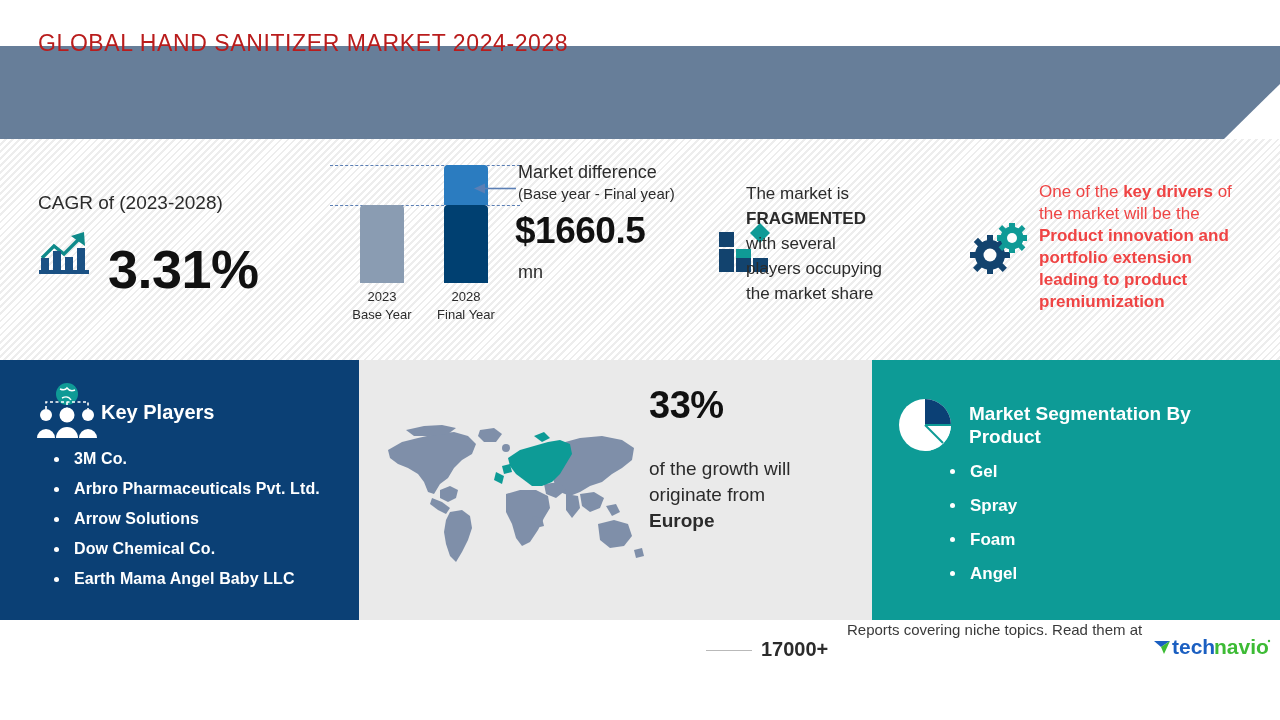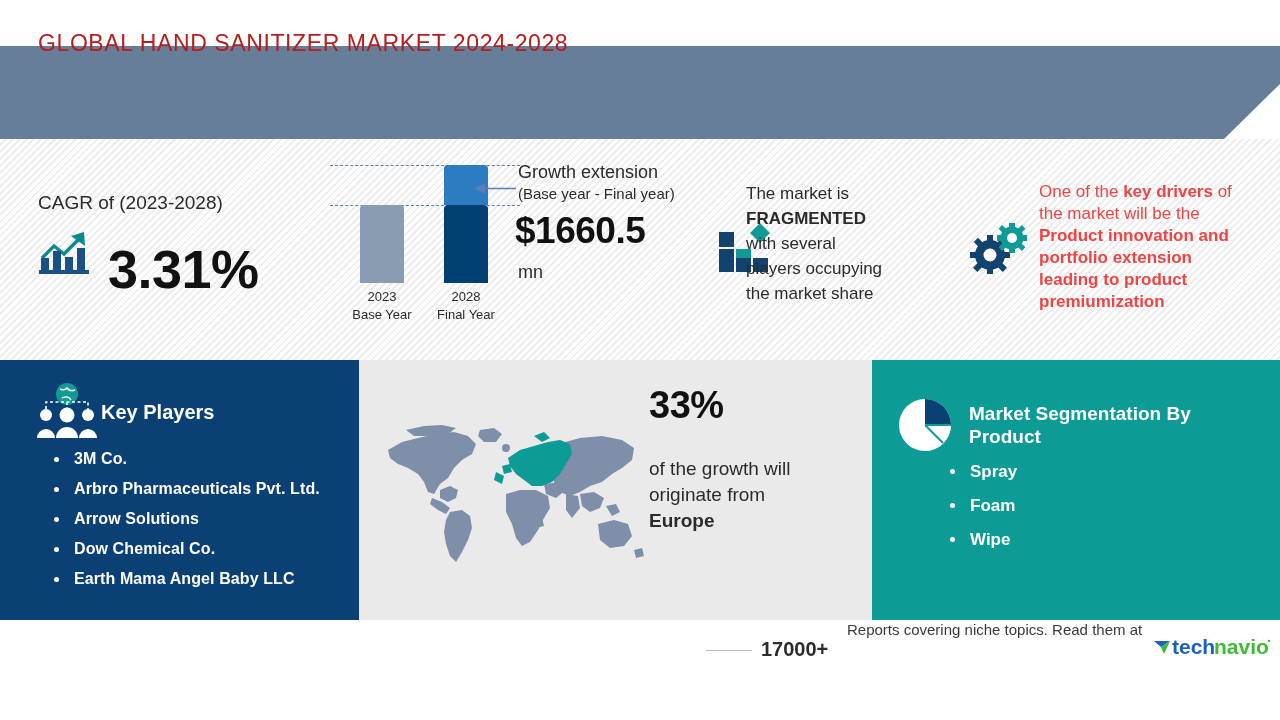--- a/index.html
+++ b/index.html
@@ -211,21 +211,21 @@
     </div>
   </div>
 
   <div class="arrow">
     <svg viewBox="0 0 42 11" width="42" height="11">
       <line x1="10" y1="5.5" x2="42" y2="5.5" stroke="#5b7fb5" stroke-width="1.6"></line>
       <polygon points="0,5.5 11,0.5 11,10.5" fill="#5b7fb5"></polygon>
     </svg>
   </div>
 
-  <div class="growth-title">Growth extension</div>
+  <div class="growth-title">Market difference</div>
   <div class="growth-sub">(Base year - Final year)</div>
   <div class="growth-value">$1660.5</div>
   <div class="growth-unit">mn</div>
 
   <div class="frag-icon">
     <svg viewBox="0 0 54 54" width="54" height="54">
       <rect x="1" y="14" width="15" height="15" fill="#12436e"></rect>
       <rect x="1" y="31" width="15" height="15" fill="#12436e"></rect>
       <rect x="18" y="31" width="15" height="15" fill="#0f9a96"></rect>
       <rect x="1" y="48" width="15" height="6" fill="#12436e"></rect>
@@ -361,23 +361,24 @@
       <path d="M28 28 L54 28 A26 26 0 0 1 46 46 Z" fill="#ffffff"></path>
       <path d="M28 28 L46 46 A26 26 0 0 1 28 54 Z" fill="#ffffff"></path>
       <path d="M28 28 L54 28 L46 46 Z" fill="#0d9b96" opacity="0"></path>
       <line x1="28" y1="28" x2="54" y2="28" stroke="#0d9b96" stroke-width="2"></line>
       <line x1="28" y1="28" x2="46" y2="46" stroke="#0d9b96" stroke-width="2"></line>
       <line x1="28" y1="28" x2="28" y2="54" stroke="#0d9b96" stroke-width="0"></line>
     </svg>
   </div>
   <div class="seg-title">Market Segmentation By Product</div>
   <ul class="seg-list">
+    <li>Gel</li>
     <li>Spray</li>
     <li>Foam</li>
-    <li>Wipe</li>
+    <li>Angel</li>
   </ul>
 
   <div class="foot-rule"></div>
   <div class="foot-count">17000+</div>
   <div class="foot-text">Reports covering niche topics. Read them at</div>
   <div class="logo">
     <svg viewBox="0 0 120 26" width="120" height="26">
       <polygon points="2,7 18,7 9,13" fill="#1b5fc1"></polygon>
       <polygon points="9,13 18,7 12,20" fill="#3dbb35"></polygon>
       <text x="20" y="20" class="logo-tech" font-family="Liberation Sans, sans-serif">tech</text>

